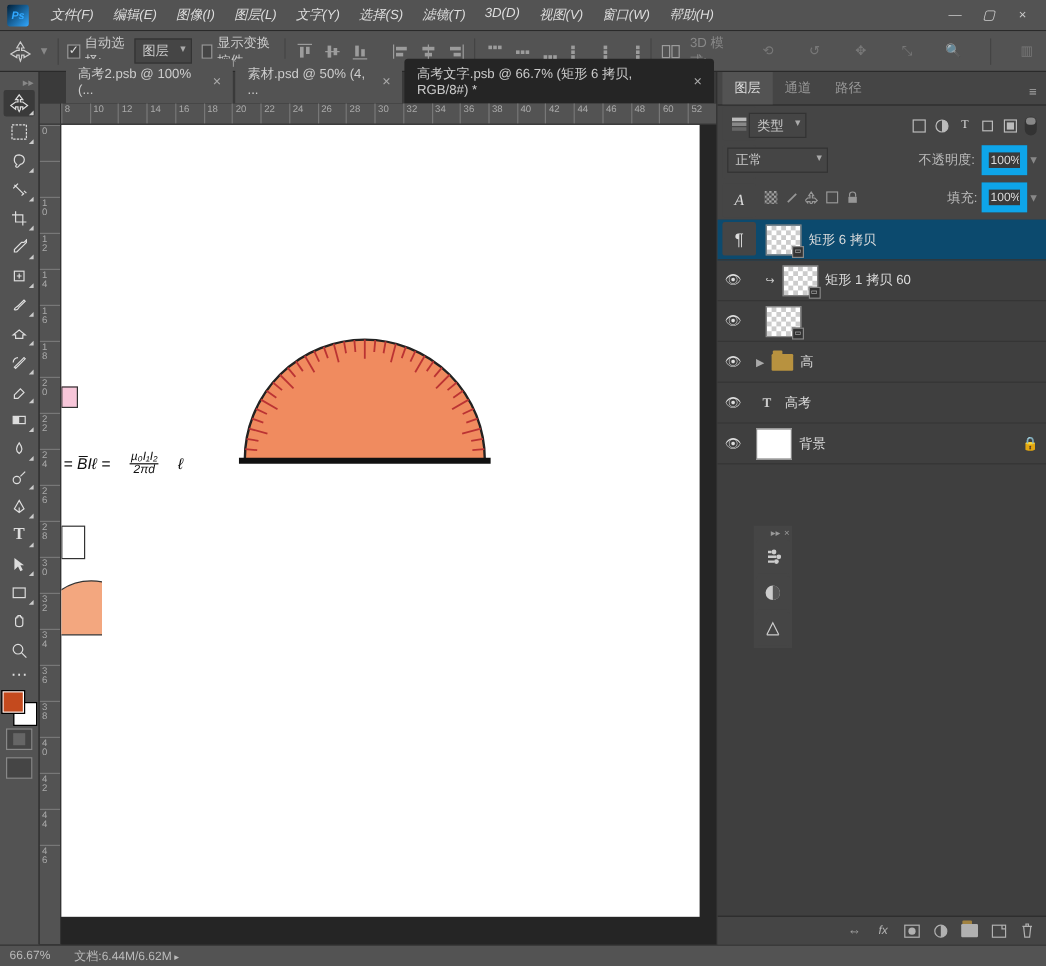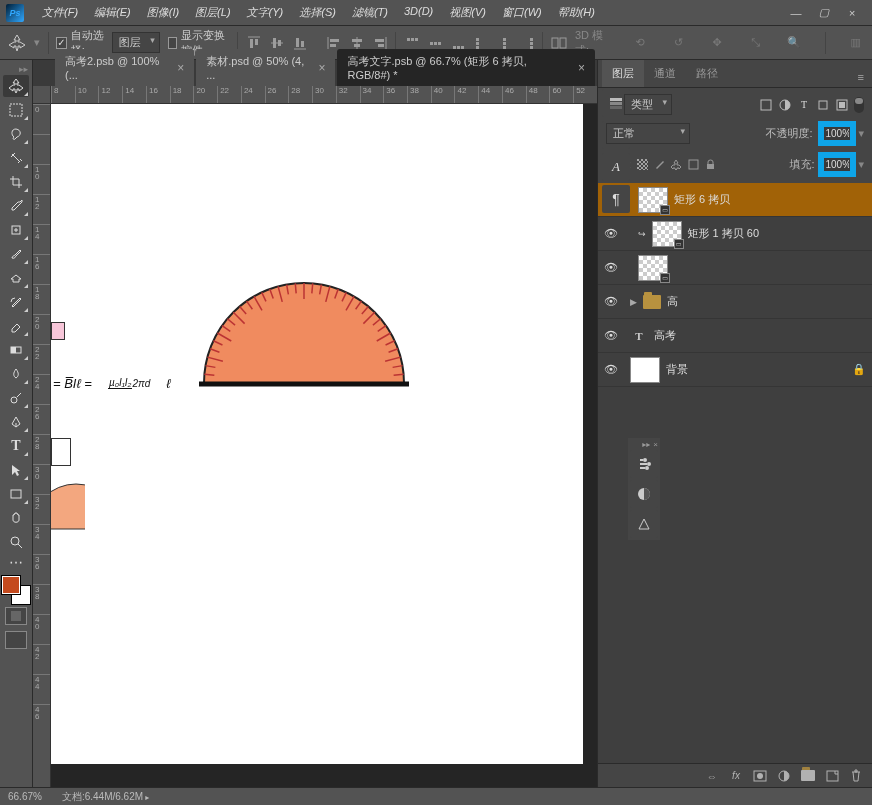--- a/index.html
+++ b/index.html
@@ -48,21 +48,21 @@
 .ruler-h { position: absolute; top: 0; left: 18px; right: 0; height: 18px; background: #535353; border-bottom: 1px solid #333; display: flex; overflow: hidden; }
 .ruler-h .tick { width: 30px; border-left: 1px solid #777; font-size: 8px; color: #aaa; padding-left: 2px; }
 .ruler-v { position: absolute; top: 18px; left: 0; bottom: 0; width: 18px; background: #535353; border-right: 1px solid #333; display: flex; flex-direction: column; overflow: hidden; }
 .ruler-v .tick { flex: 0 0 30px; border-top: 1px solid #777; font-size: 8px; color: #aaa; writing-mode: horizontal-tb; padding: 1px 0 0 2px; white-space: pre-line; line-height: 0.9; }
 .ruler-corner { position: absolute; top: 0; left: 0; width: 18px; height: 18px; background: #535353; border-right: 1px solid #333; border-bottom: 1px solid #333; }
 .canvas-area { position: absolute; top: 18px; left: 18px; right: 0; bottom: 0; background: #252525; overflow: hidden; }
 .artboard { position: absolute; top: 0; left: 0; width: 532px; height: 660px; background: #fff; }
 .protractor { position: absolute; top: 164px; left: 148px; }
 .pink-box { position: absolute; top: 218px; left: 0; width: 14px; height: 18px; background: #f7c6d9; border: 1px solid #333; }
 .formula { position: absolute; top: 272px; left: 2px; font-family: "Times New Roman", serif; font-style: italic; font-size: 13px; color: #111; display: flex; align-items: center; gap: 16px; }
-.frac { display: inline-flex; flex-direction: row; align-items: center; font-size: 10px; line-height: 1; }
+.frac { display: inline-flex; flex-direction: column; align-items: center; font-size: 10px; line-height: 1; }
 .frac .num { border-bottom: 1px solid #111; padding: 0 1px; }
 .mini-white { position: absolute; top: 334px; left: 0; width: 20px; height: 28px; background: #fff; border: 1px solid #333; }
 .mini-arc { position: absolute; top: 370px; left: 0; width: 34px; height: 58px; overflow: hidden; }
 
 
 .rightcol { width: 275px; background: #535353; border-left: 1px solid #2a2a2a; display: flex; flex-direction: column; }
 .mini-dock { position: absolute; left: 600px; top: 85px; width: 32px; }
 .mini-btn { width: 28px; height: 28px; background: #454545; margin: 4px auto; display: flex; align-items: center; justify-content: center; border-radius: 2px; }
 
 .panel-prop { position: absolute; left: 628px; top: 438px; width: 32px; background: #454545; }
@@ -87,21 +87,21 @@
 .layer-row2 .dropdown { flex: 0 0 84px; }
 .pct-field { display: flex; align-items: center; gap: 2px; }
 .pct-field input { width: 38px; background: #3a3a3a; border: 6px solid #0ea5e9; color: #ddd; text-align: center; font-size: 10px; padding: 1px; }
 
 .layer-row3 { display: flex; align-items: center; gap: 4px; }
 .lock-icons { display: flex; gap: 3px; }
 .lock-icons .li { width: 14px; height: 14px; display: flex; align-items: center; justify-content: center; opacity: 0.7; }
 
 .layers-list { background: #3f3f3f; flex: 1 1 auto; min-height: 300px; }
 .layer { display: flex; align-items: center; height: 34px; border-bottom: 1px solid #353535; padding: 0 6px; gap: 6px; }
-.layer.selected { background: #a16207; }
+.layer.selected { background: #0c4a6e; }
 .eye { width: 14px; text-align: center; color: #ddd; }
 .thumb { width: 30px; height: 26px; background: repeating-conic-gradient(#ccc 0 25%, #fff 0 50%) 0 0/8px 8px; border: 1px solid #888; position: relative; }
 .thumb.white { background: #fff; }
 .thumb .corner { position: absolute; bottom: -3px; right: -3px; width: 10px; height: 10px; background: #333; border: 1px solid #888; font-size: 6px; text-align: center; line-height: 9px; }
 .layer-name { flex: 1; color: #ddd; }
 .layer-lock { color: #aaa; }
 .group-arrow { color: #aaa; font-size: 9px; }
 .folder-icon { width: 18px; height: 14px; background: #b8923f; border-radius: 1px; position: relative; }
 .folder-icon::before { content: ""; position: absolute; top: -3px; left: 1px; width: 8px; height: 3px; background: #b8923f; border-radius: 1px 1px 0 0; }
 .type-icon { width: 18px; height: 18px; display: flex; align-items: center; justify-content: center; font-weight: bold; font-family: serif; }

